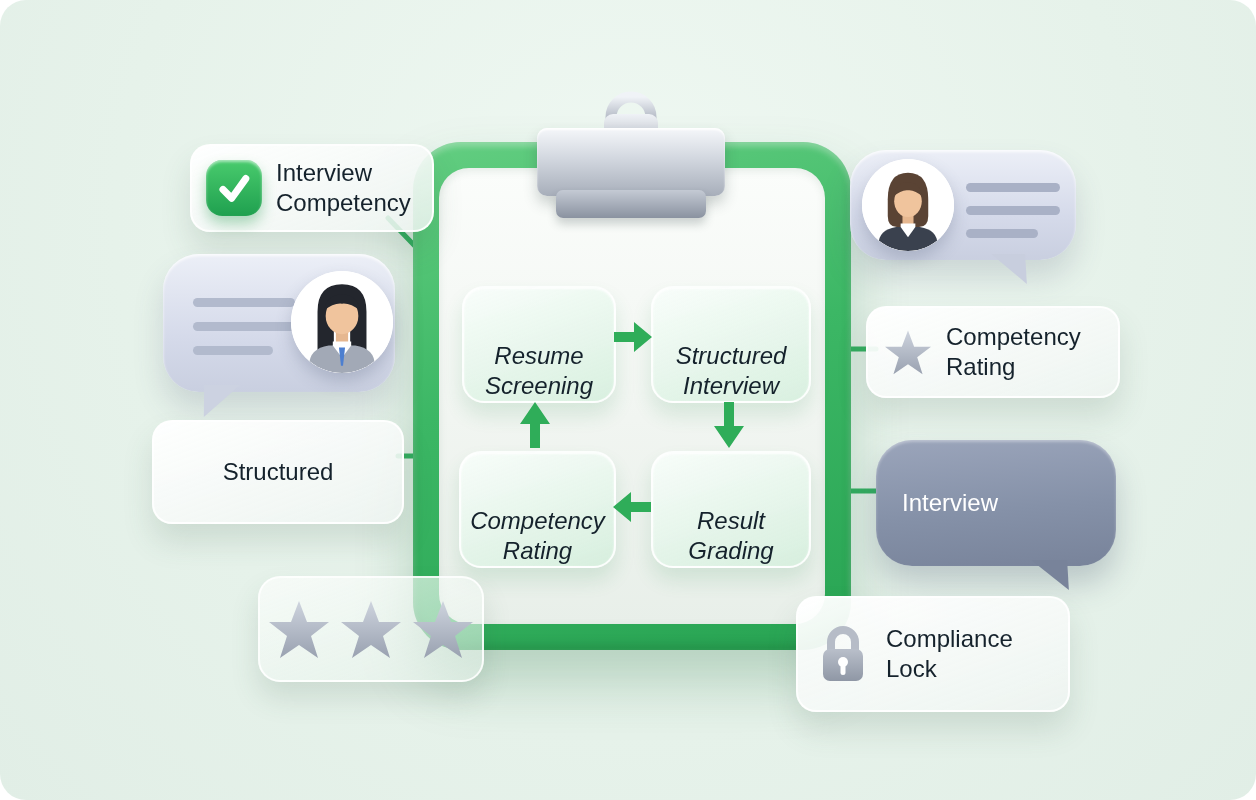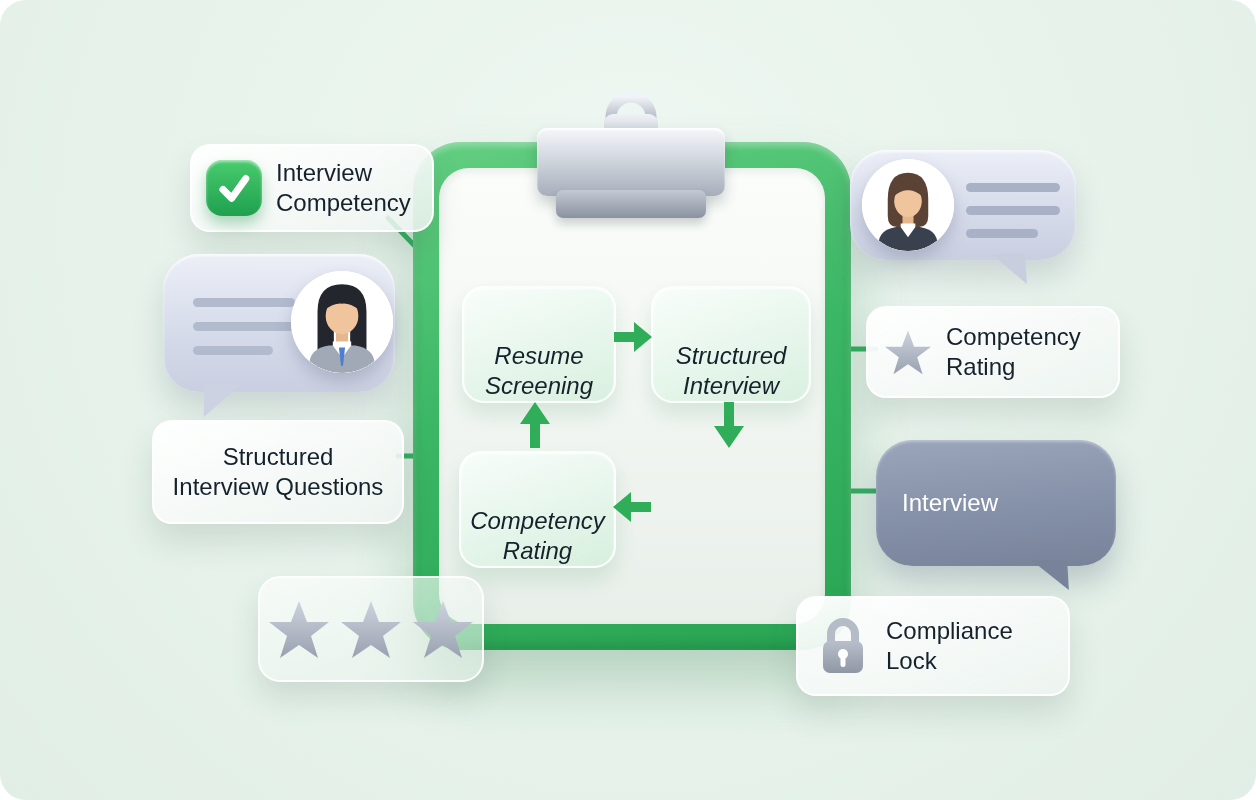--- a/index.html
+++ b/index.html
@@ -161,20 +161,26 @@
   <div class="flow-box abs" style="left:462px; top:286px; width:150px; height:113px">
     <div class="flow-label">
       <div>Resume</div>
       <div>Screening</div>
     </div>
   </div>
   <div class="flow-box abs" style="left:651px; top:286px; width:156px; height:113px">
     <div class="flow-label">
       <div>Structured</div>
       <div>Interview</div>
+    </div>
+  </div>
+  <div class="flow-box abs" style="left:651px; top:451px; width:156px; height:113px">
+    <div class="flow-label">
+      <div>Result</div>
+      <div>Grading</div>
     </div>
   </div>
   <div class="flow-box abs" style="left:459px; top:451px; width:153px; height:113px">
     <div class="flow-label">
       <div>Competency</div>
       <div>Rating</div>
     </div>
   </div>
 
   <svg class="abs" style="left:614px; top:322px" width="38" height="30" viewBox="0 0 38 30">
@@ -225,21 +231,20 @@
           <path d="M41 73 L50 85 L59 73 L59 69 L41 69 Z" fill="#ffffff"></path>
           <path d="M47 75 L53 75 L51 93 L49 93 Z" fill="#4d7fd0"></path>
         </g>
       </svg>
     </div>
   </div>
 
   <div class="card abs" style="left:152px; top:420px; width:248px; height:100px; justify-content:center; text-align:center">
     <div class="card-text">
       <div>Structured</div>
-      <div>Interview Questions</div>
     </div>
   </div>
 
   <div class="stars-card abs" style="left:258px; top:576px; width:222px; height:102px">
     <svg width="62" height="60" viewBox="0 0 62 60">
       <polygon points="31,2 39,23 61,23 43,37 50,59 31,46 12,59 19,37 1,23 23,23" fill="url(#starGrad)"></polygon>
     </svg>
     <svg width="62" height="60" viewBox="0 0 62 60">
       <polygon points="31,2 39,23 61,23 43,37 50,59 31,46 12,59 19,37 1,23 23,23" fill="url(#starGrad)"></polygon>
     </svg>
@@ -283,21 +288,21 @@
       <div>Rating</div>
     </div>
   </div>
 
   <div class="bubble-dark abs" style="left:876px; top:440px; width:214px; height:126px; padding-left:26px">
     <div class="card-text">
       <div>Interview</div>
     </div>
   </div>
 
-  <div class="card abs" style="left:796px; top:596px; width:234px; height:96px; padding:0 18px">
+  <div class="card abs" style="left:796px; top:596px; width:234px; height:96px; padding:8px 18px">
     <svg width="54" height="62" viewBox="0 0 54 62" style="flex:0 0 auto">
       <path d="M15 28 V19 a12 12 0 0 1 24 0 V28" fill="none" stroke="#b6bcc7" stroke-width="8" stroke-linecap="round"></path>
       <rect x="7" y="26" width="40" height="32" rx="7" fill="url(#lockGrad)"></rect>
       <circle cx="27" cy="39" r="5" fill="#ffffff"></circle>
       <rect x="24.5" y="41" width="5" height="11" rx="2.5" fill="#ffffff"></rect>
     </svg>
     <div class="card-text" style="margin-left:16px">
       <div>Compliance</div>
       <div>Lock</div>
     </div>

